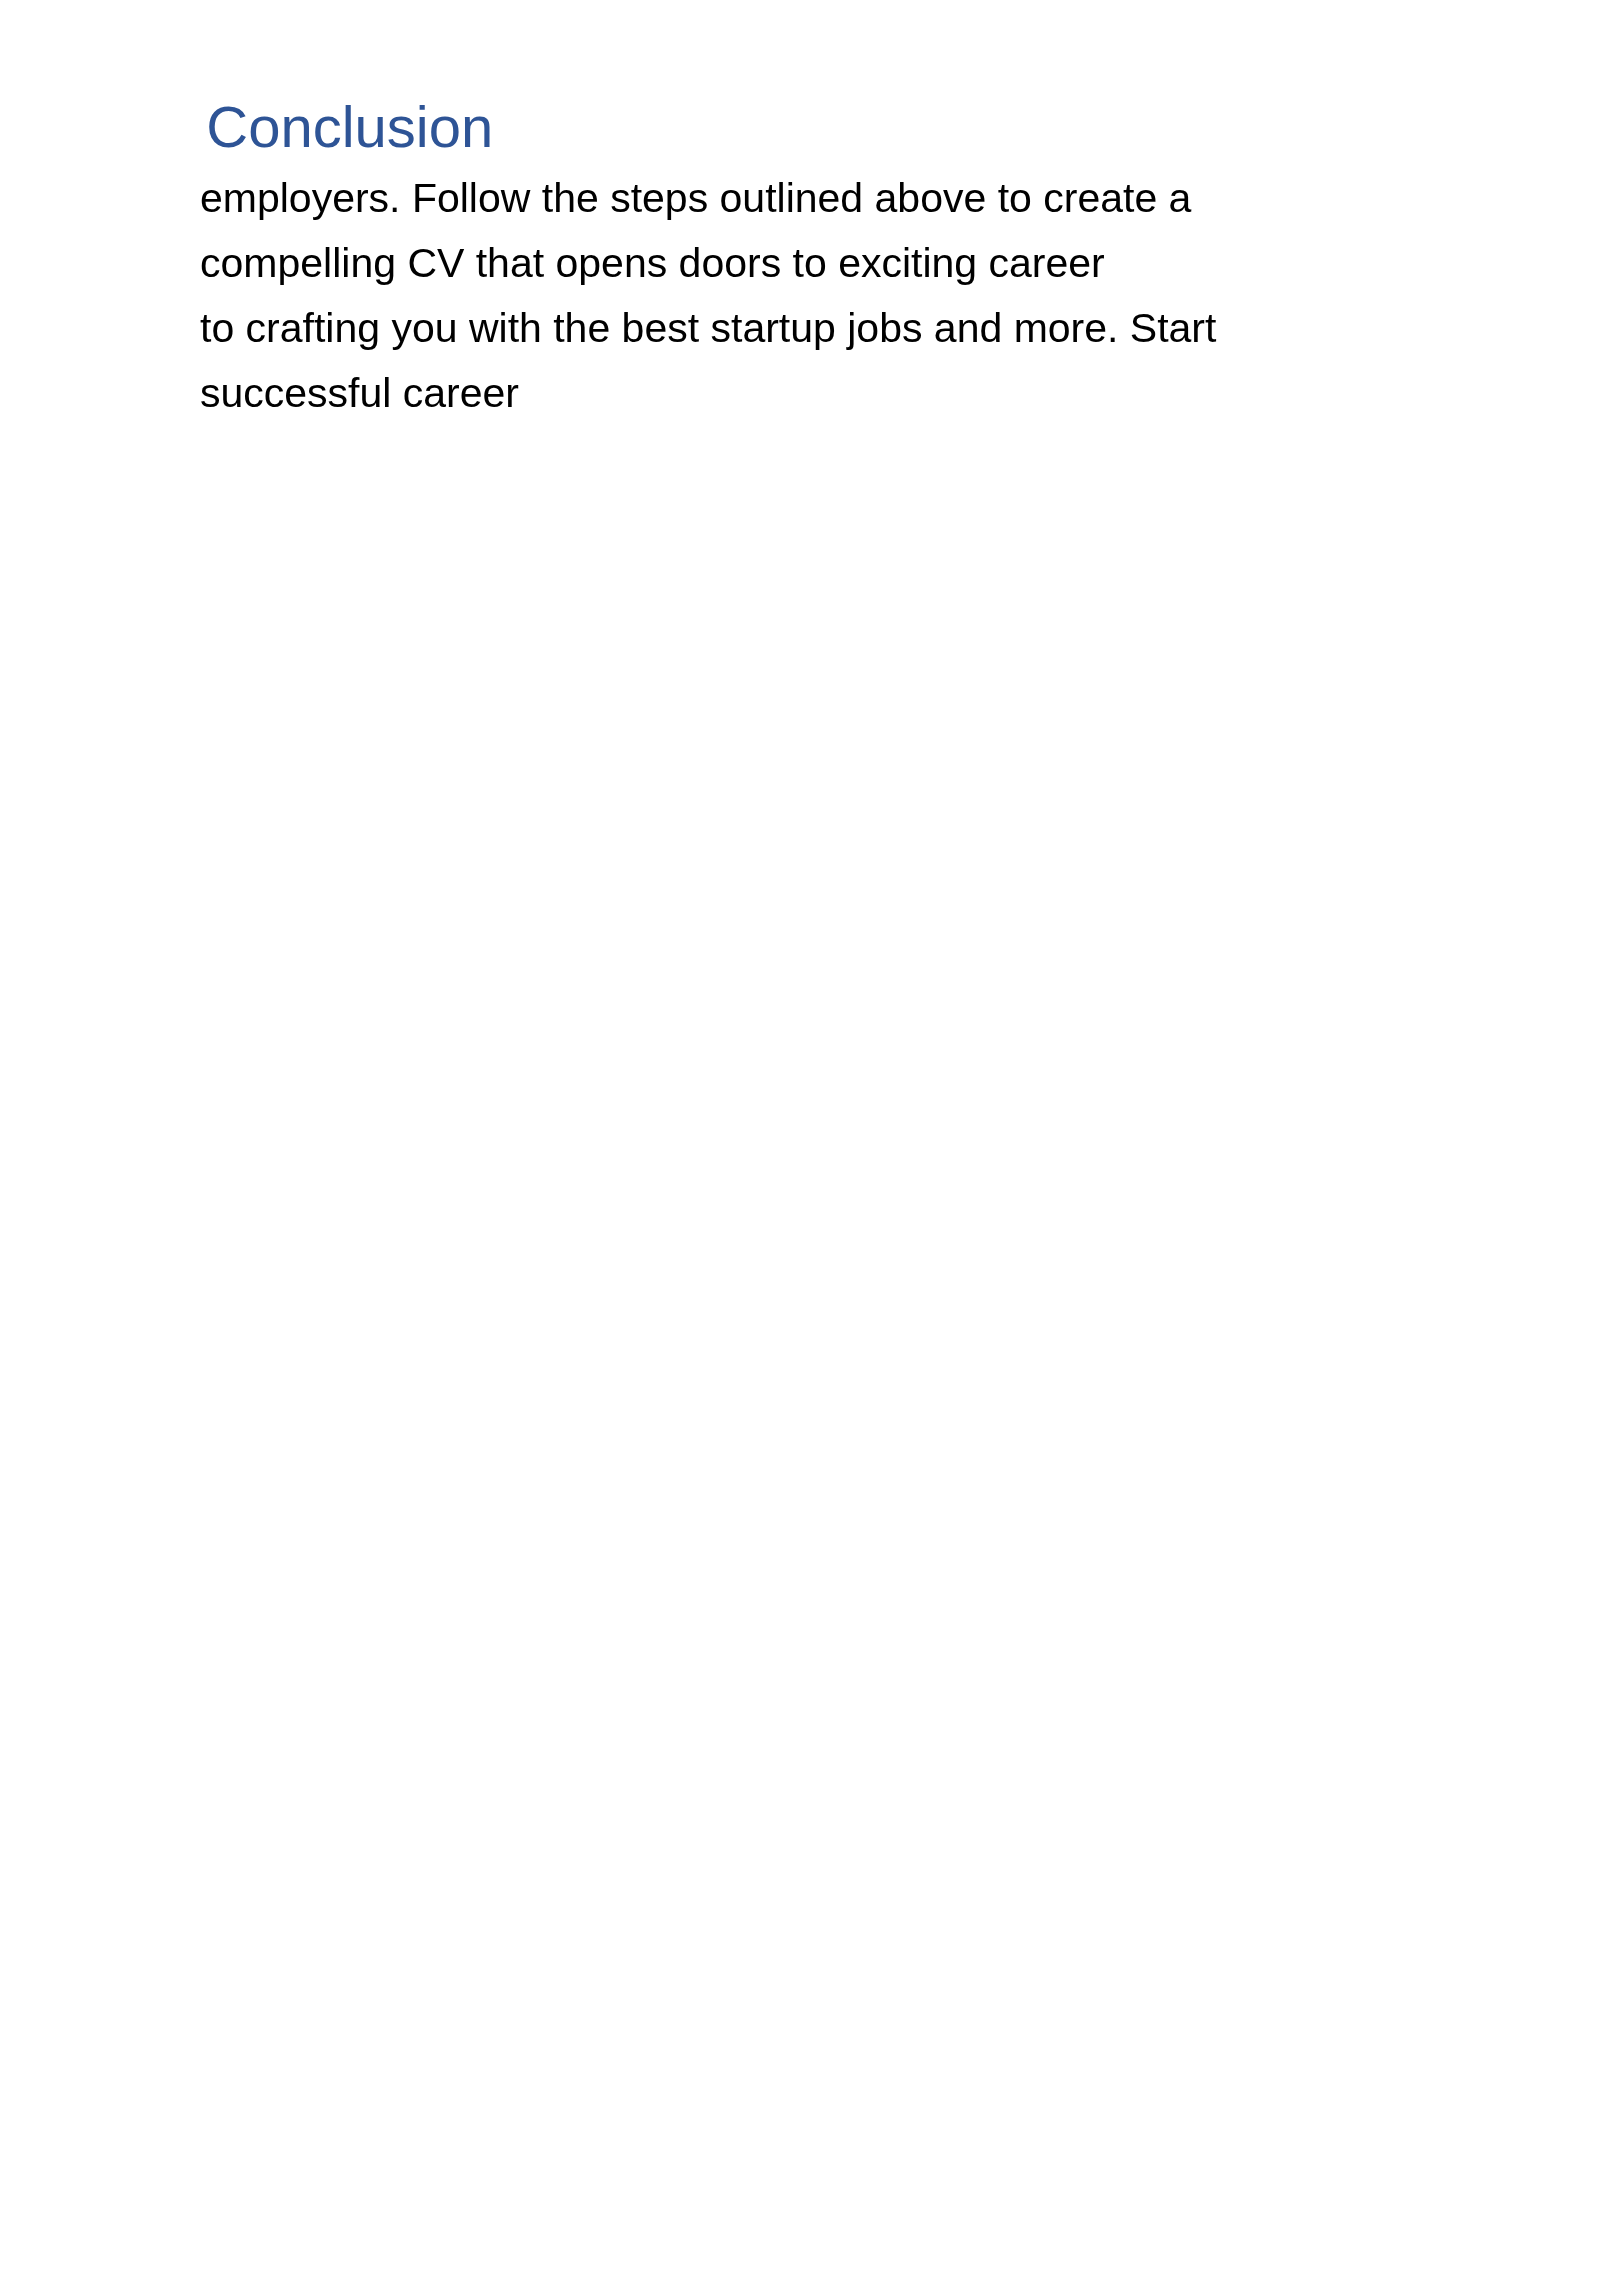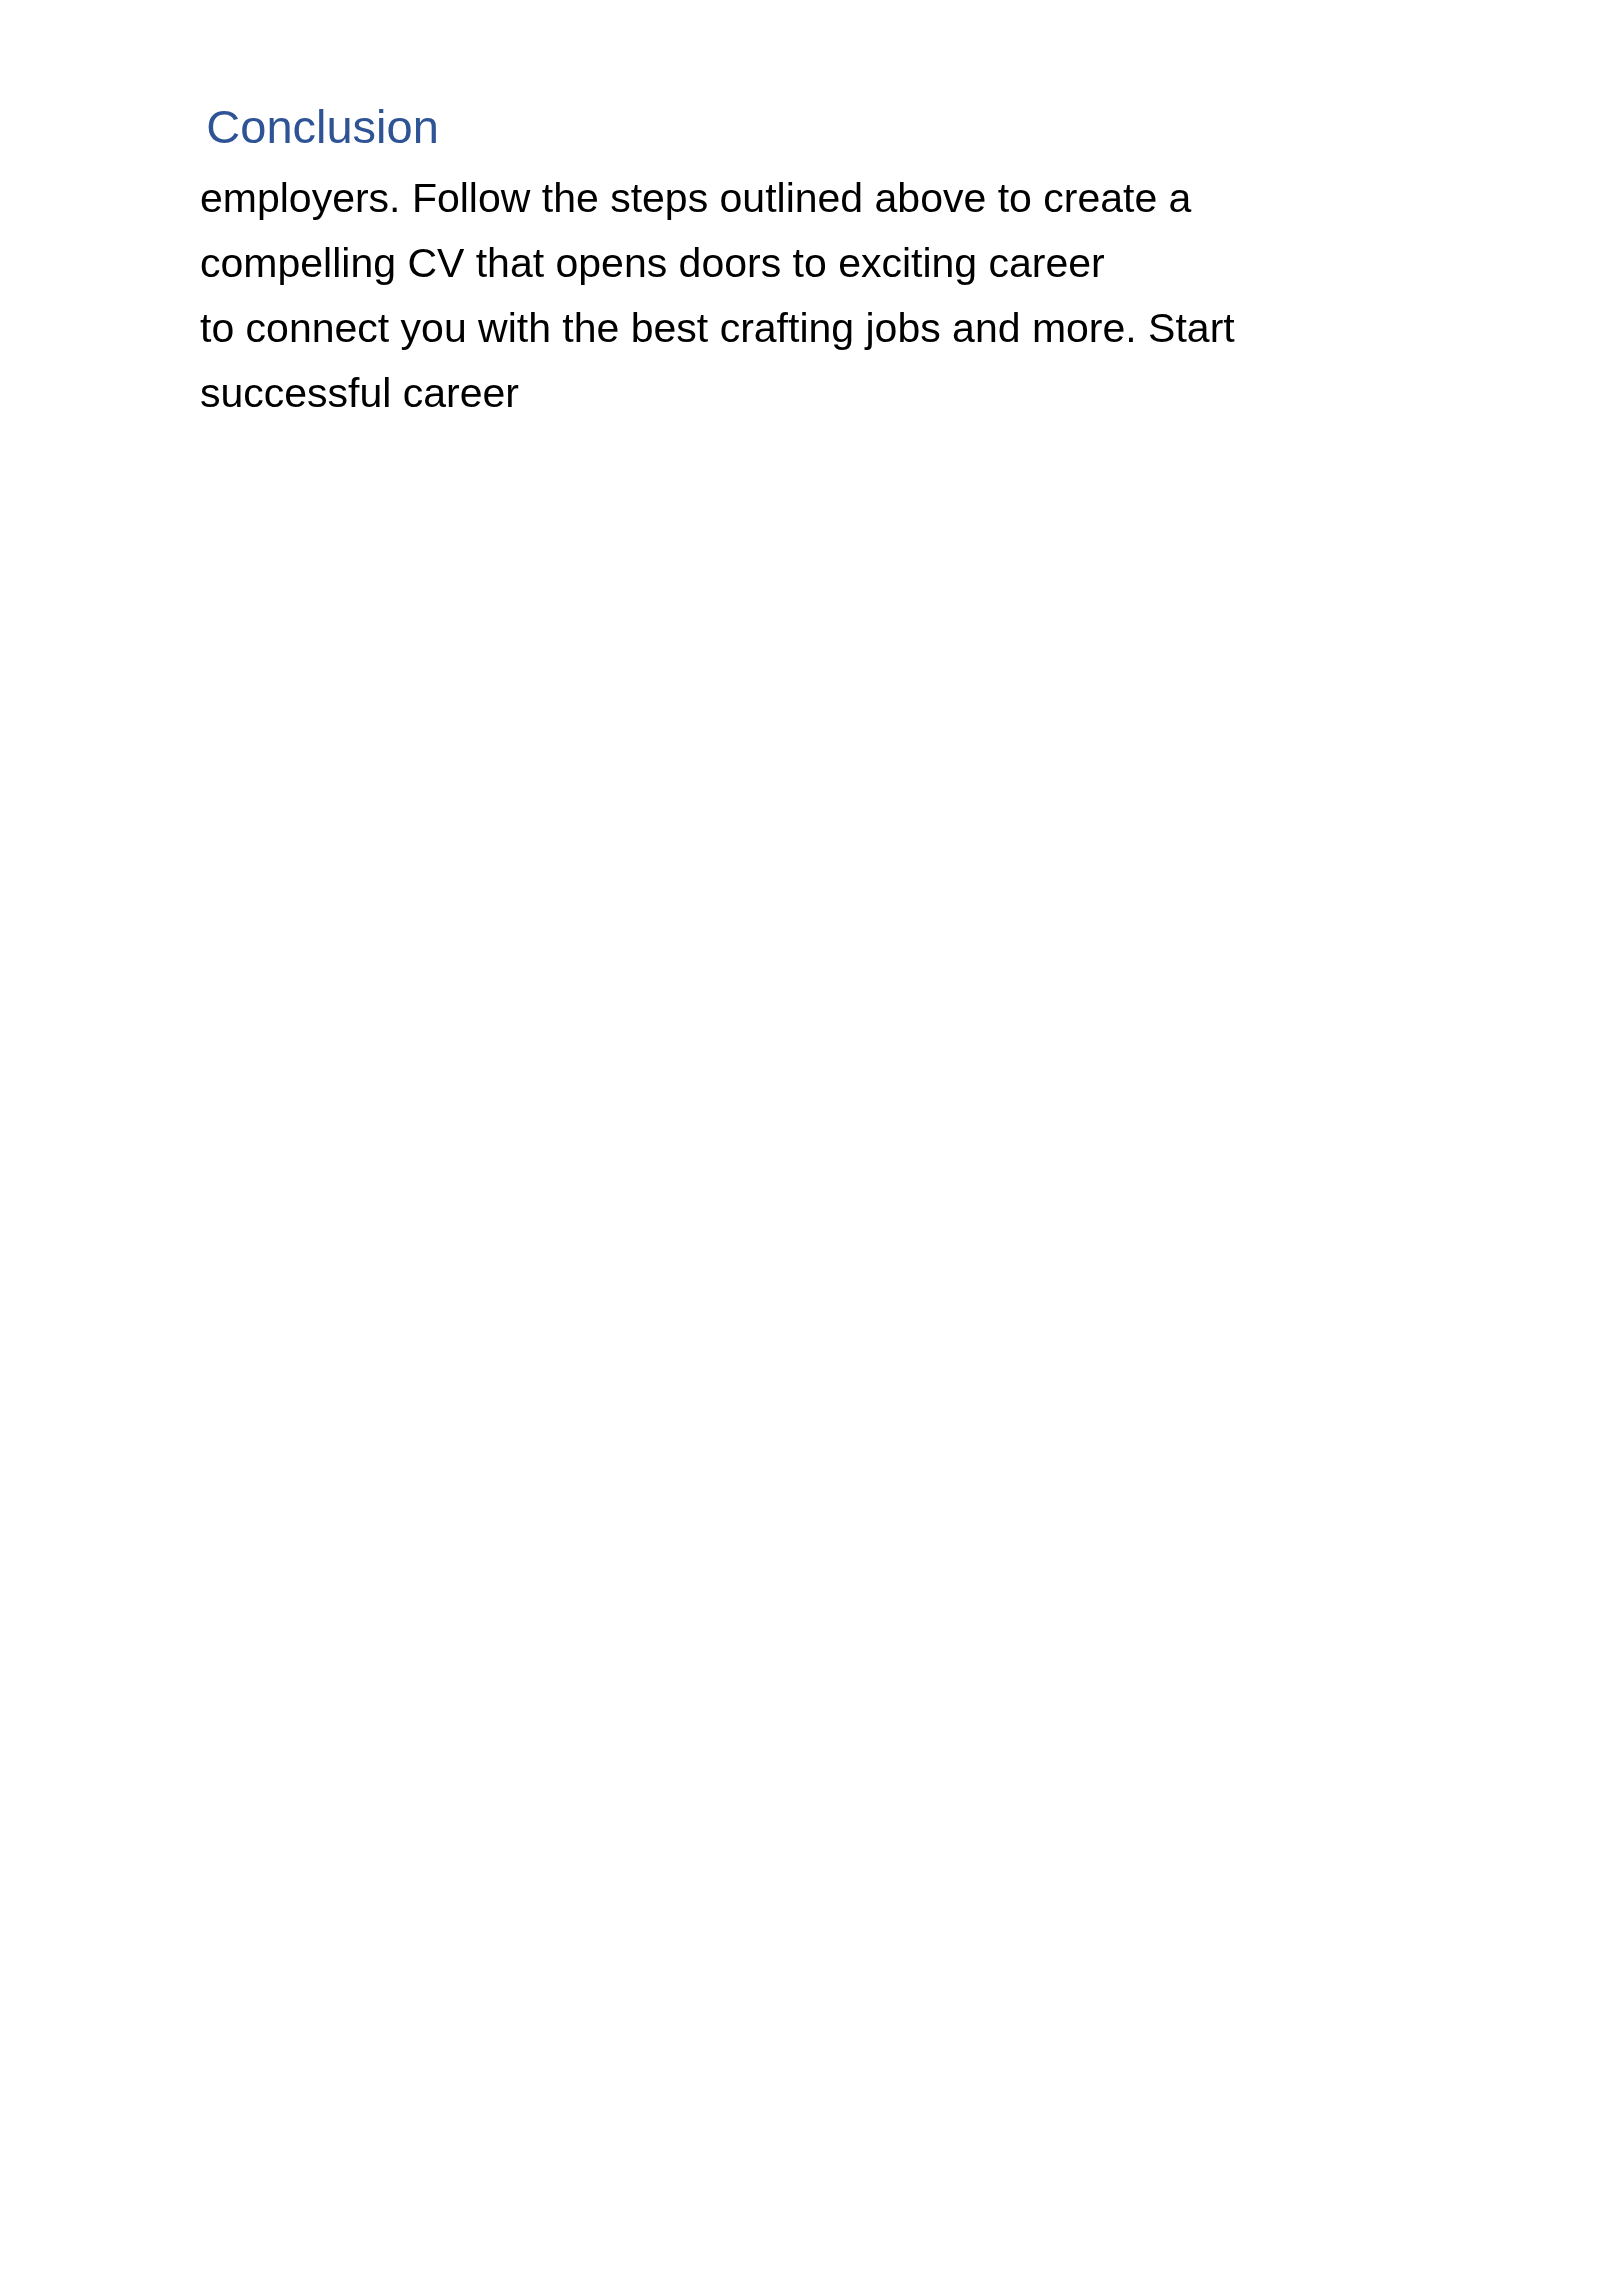--- a/index.html
+++ b/index.html
@@ -15,21 +15,21 @@
     font-family: "Liberation Sans", sans-serif;
     overflow: hidden;
   }
   .content {
     position: absolute;
     left: 200px;
     top: 95px;
     width: 1331px;
   }
   .heading {
-    font-size: 47px;
+    font-size: 58px;
     line-height: 63px;
     font-weight: 400;
     color: #2E5496;
     margin: 0 0 7.6px 0;
     padding-left: 6.3px;
     letter-spacing: 0px;
   }
   .paragraph {
     font-size: 41px;
     line-height: 65px;
@@ -52,19 +52,19 @@
 <body>
 
 <div class="page">
   <div class="content">
 
     <h1 class="heading">Conclusion</h1>
 
     <div class="paragraph">
       <div class="line">employers. Follow the steps outlined above to create a</div>
       <div class="line">compelling CV that opens doors to exciting career</div>
-      <div class="line">to connect you with the best crafting jobs and more. Start</div>
+      <div class="line">to crafting you with the best startup jobs and more. Start</div>
       <div class="line">successful career</div>
     </div>
 
   </div>
 </div>
 
 
 </body></html>

